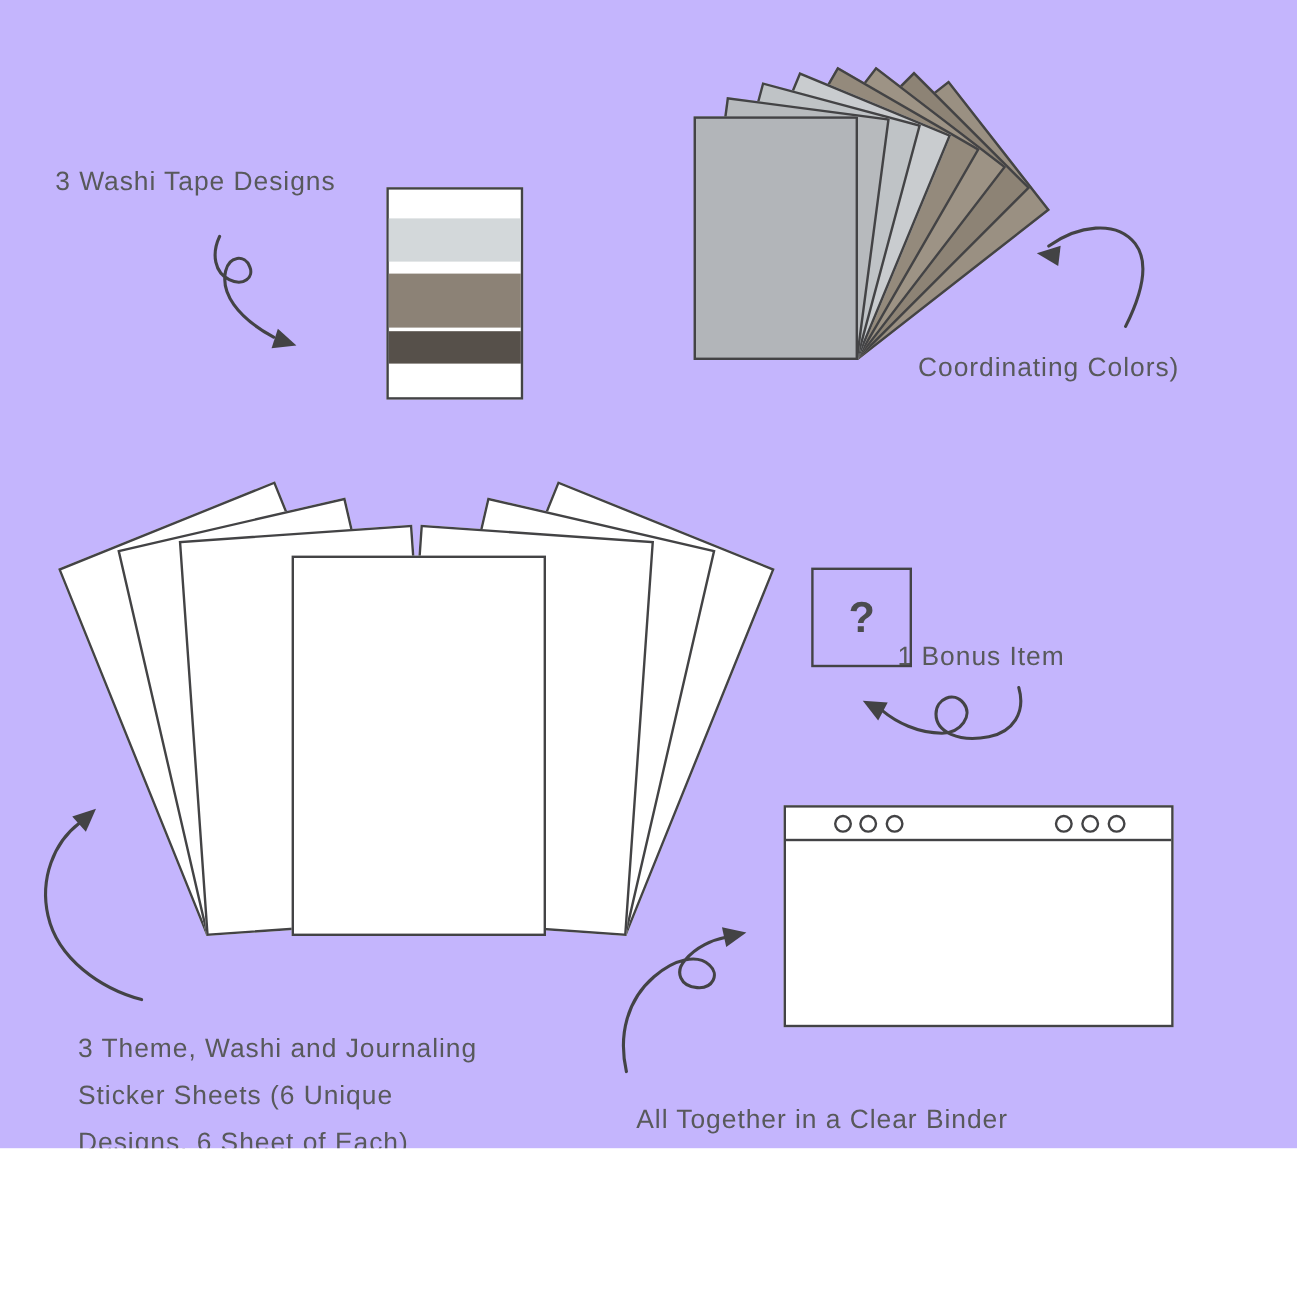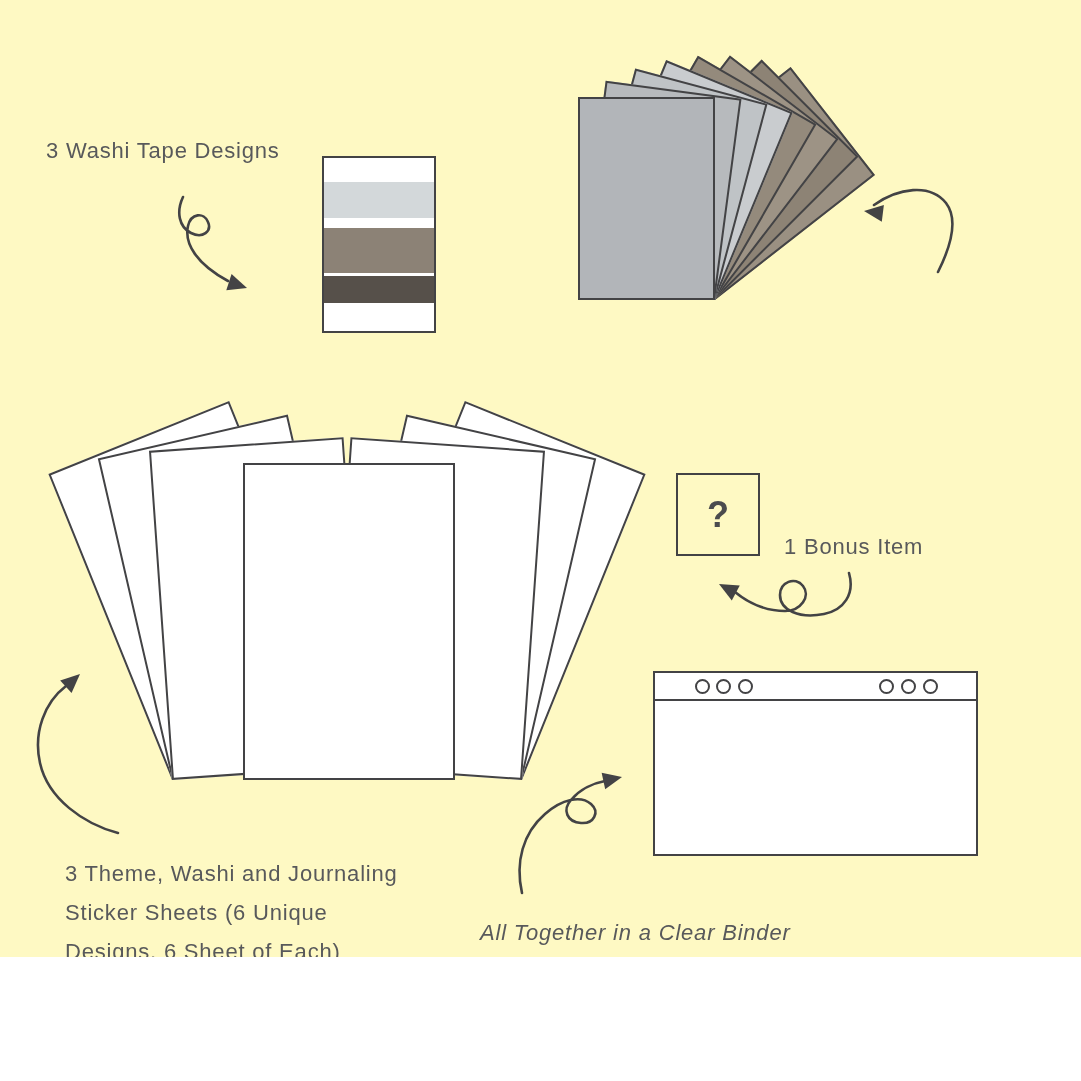--- a/index.html
+++ b/index.html
@@ -1,25 +1,25 @@
 <!DOCTYPE html>
 <html><head>
 <meta charset="utf-8">
 <style>
   html,body{margin:0;padding:0;background:#ffffff;}
   .canvas{
-    position:relative;width:1081px;height:957px;background:#fef9c3;overflow:hidden;
+    position:relative;width:1081px;height:957px;background:#c4b5fd;overflow:hidden;
     font-family:"Liberation Sans","DejaVu Sans",sans-serif;color:#58595b;
   }
   .label{position:absolute;font-size:22px;letter-spacing:.8px;line-height:38px;color:#58595b;white-space:nowrap;}
   .t1{left:46px;top:138px;line-height:26px;}
   .t2{left:765px;top:287px;}
-  .t3{left:784px;top:534px;line-height:26px;}
+  .t3{left:748px;top:534px;line-height:26px;}
   .t4{left:65px;top:854px;line-height:39px;}
-  .t5{left:480px;top:914px;width:345px;text-align:left;font-style:italic;}
+  .t5{left:495px;top:914px;width:345px;text-align:right;}
 
   
   .washi{position:absolute;left:322px;top:156px;width:114px;height:177px;background:#fff;
          border:2px solid #434345;box-sizing:border-box;}
   .stripe{position:absolute;left:0;right:0;}
   .ws1{top:24px;height:36px;}
   .ws2{top:70px;height:45px;}
   .ws3{top:118px;height:27px;}
 
   
@@ -63,20 +63,21 @@
   .arrow-head{fill:#434345;stroke:none;}
 </style>
 </head>
 <body>
 
 <div class="canvas">
 
   <div class="label t1">3 Washi Tape Designs</div>
 
   <div class="label t2">
+    <div>Coordinating Colors)</div>
   </div>
 
   <div class="label t3">1 Bonus Item</div>
 
   <div class="label t4">
     <div>3 Theme, Washi and Journaling</div>
     <div>Sticker Sheets (6 Unique</div>
     <div>Designs, 6 Sheet of Each)</div>
   </div>
 

